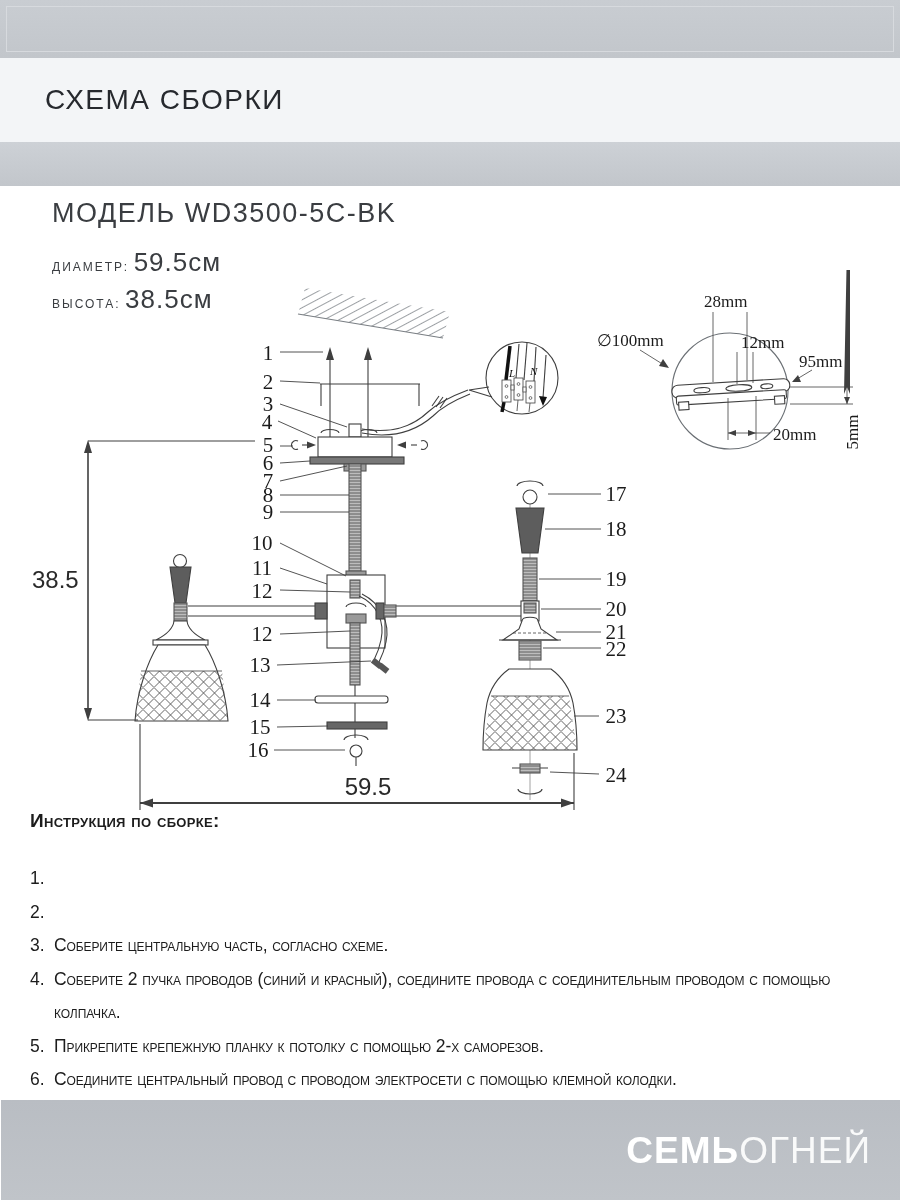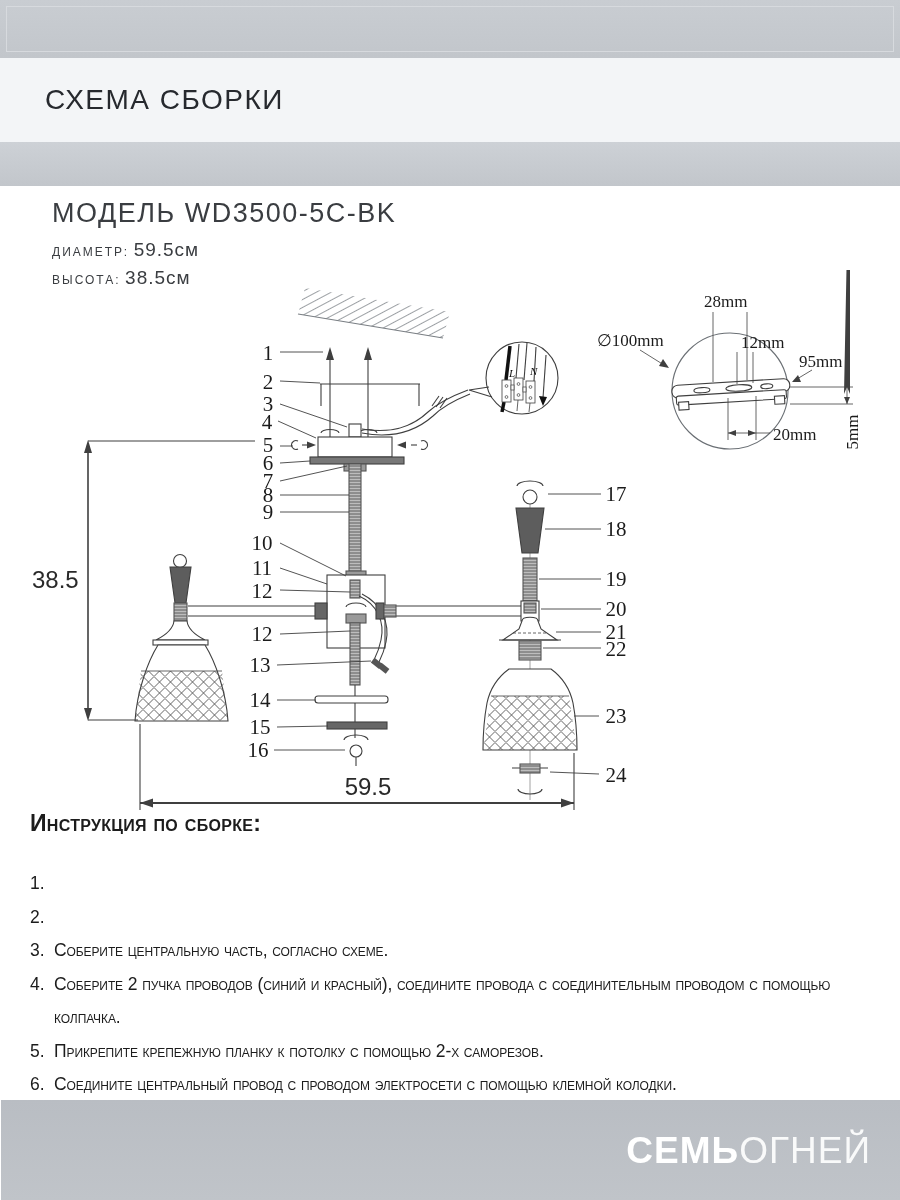--- a/index.html
+++ b/index.html
@@ -12,35 +12,35 @@
   .band-top-inner{position:absolute;left:6px;top:6px;right:6px;bottom:6px;
             border:1px solid #d7dade;}
   .band-title{position:absolute;left:0;top:58px;width:900px;height:84px;background:#f3f5f7;
             display:flex;align-items:center;padding-left:45px;box-sizing:border-box;}
   .band-title h1{margin:0;font-size:28px;font-weight:400;color:#26292e;letter-spacing:1.5px;}
   .band-sub{position:absolute;left:0;top:142px;width:900px;height:44px;
             background:linear-gradient(180deg,#cdd1d6,#c2c6cb);}
 
   
   .model{position:absolute;left:52px;top:198px;color:#3a3d41;}
-  .model .mline{font-size:27px;letter-spacing:1.5px;margin-bottom:10px;}
+  .model .mline{font-size:27px;letter-spacing:1.5px;margin-bottom:18px;}
   .model .spec{margin-bottom:6px;}
   .model .spec .lbl{font-size:12px;letter-spacing:2px;}
-  .model .spec .val{font-size:19px;letter-spacing:1px;}
+  .model .spec .val{font-size:26px;letter-spacing:1px;}
 
   
   svg.diagram{position:absolute;left:0;top:270px;}
   .co-num{font-family:"Liberation Serif",serif;font-size:21px;fill:#1b1b1b;}
   .dim-num{font-family:"Liberation Sans",sans-serif;font-size:24px;fill:#2a2a2a;}
   .mm-lbl{font-family:"Liberation Serif",serif;font-size:17px;fill:#1b1b1b;}
   .ln-lbl{font-family:"Liberation Serif",serif;font-style:italic;font-size:11px;fill:#111;}
 
   
   .instructions{position:absolute;left:30px;top:810px;width:846px;color:#1c1c1c;}
-  .instr-title{font-size:23px;font-weight:700;font-variant:small-caps;letter-spacing:.3px;
+  .instr-title{font-size:19px;font-weight:700;font-variant:small-caps;letter-spacing:.3px;
                margin:0 0 30px 0;}
   .instr-item{display:flex;line-height:33.5px;font-size:17.5px;letter-spacing:-0.1px;}
   .instr-item .num{flex:0 0 24px;}
   .instr-item .txt{font-variant:small-caps;}
 
   
   .footer{position:absolute;left:1px;top:1100px;width:900px;height:100px;
           background:linear-gradient(180deg,#b9bdc3,#c0c4c9);}
   .brand{position:absolute;right:30px;top:30px;font-size:37px;letter-spacing:1px;color:#ffffff;}
   .brand .b{font-weight:700;}

